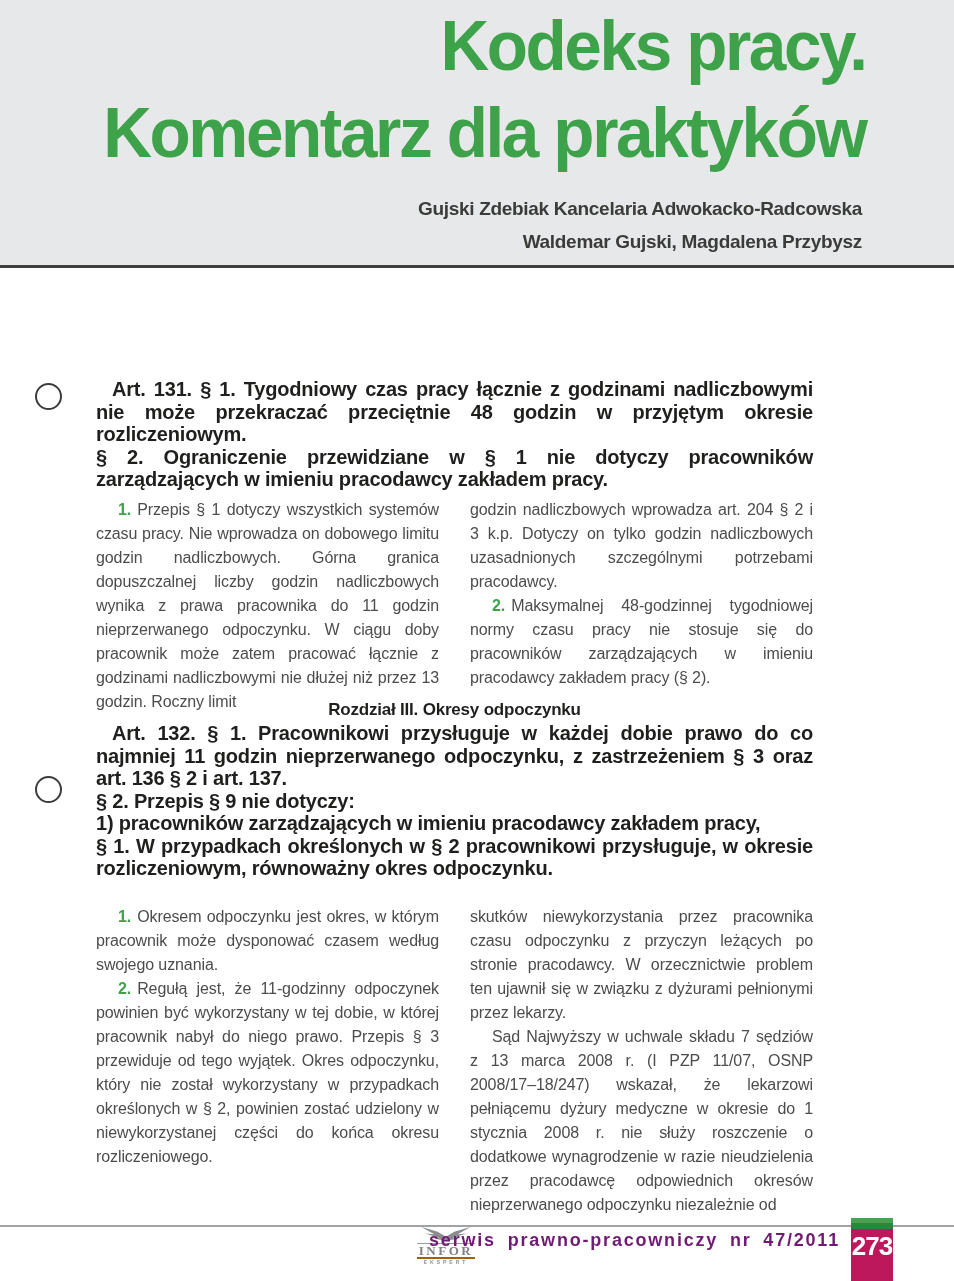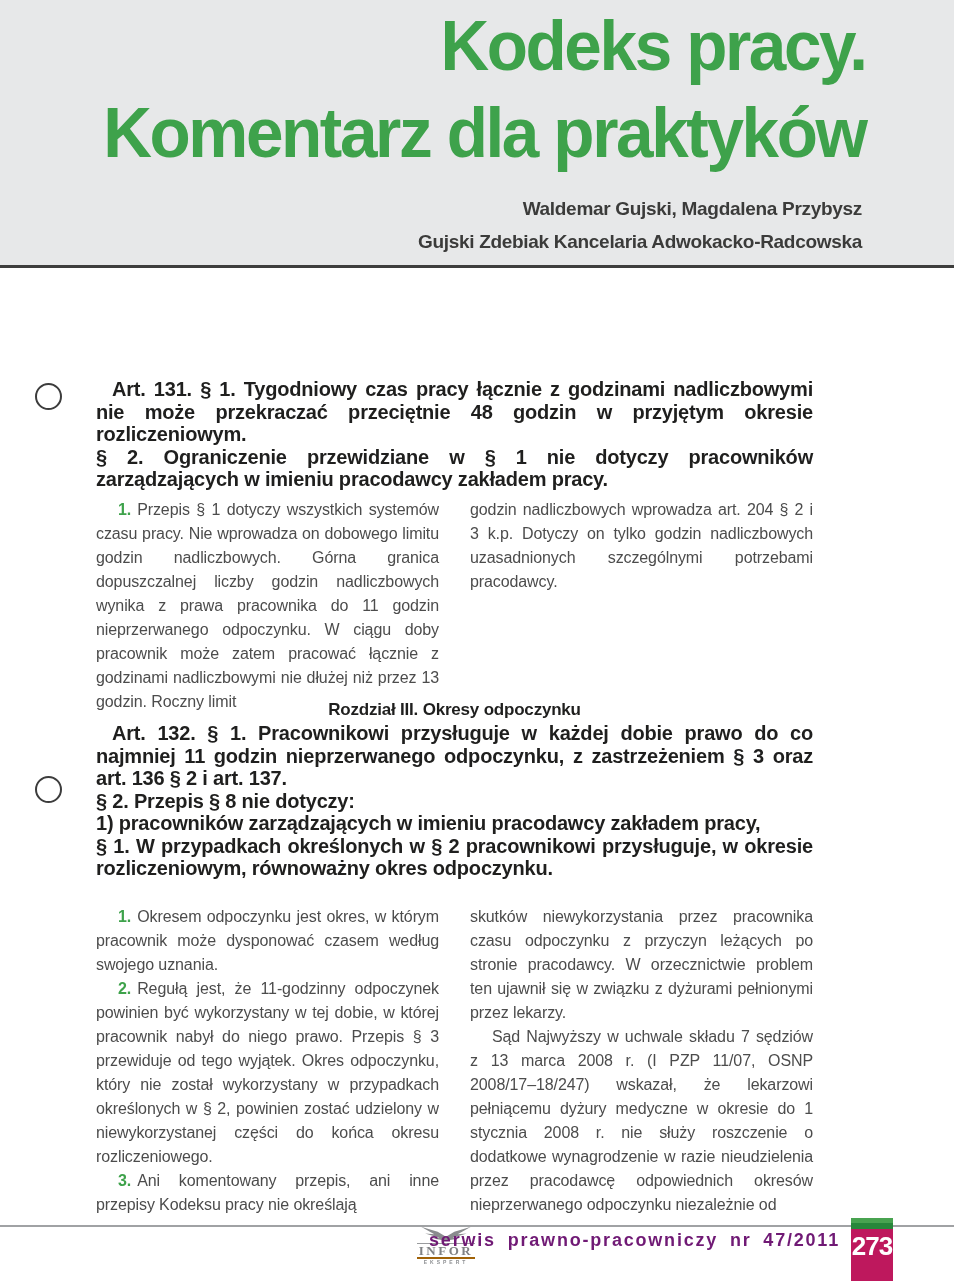--- a/index.html
+++ b/index.html
@@ -197,22 +197,22 @@
 <body>
 
 <div class="page">
 
   <header class="header">
     <div class="title-wrap">
       <span class="title-line">Kodeks pracy.</span>
       <span class="title-line">Komentarz dla praktyków</span>
     </div>
     <div class="authors">
+      <div>Gujski Zdebiak Kancelaria Adwokacko-Radcowska</div>
       <div>Waldemar Gujski, Magdalena Przybysz</div>
-      <div>Gujski Zdebiak Kancelaria Adwokacko-Radcowska</div>
     </div>
   </header>
 
   <div class="hole hole-1"></div>
   <div class="hole hole-2"></div>
 
   <section class="block statute pos-art131">
     <p class="s-first">Art. 131. § 1. Tygodniowy czas pracy łącznie z godzinami nadliczbowymi nie może przekraczać przeciętnie 48 godzin w przyjętym okresie rozliczeniowym.</p>
     <p>§ 2. Ograniczenie przewidziane w § 1 nie dotyczy pracowników zarządzających w imieniu pracodawcy zakładem pracy.</p>
   </section>
@@ -220,42 +220,42 @@
   <section class="block two-col pos-comm131">
     <div class="col">
       <p class="c-para">
         <span class="pnum">1.</span><span>Przepis § 1 dotyczy wszystkich systemów czasu pracy. Nie wprowadza on dobowego limitu godzin nadliczbowych. Górna granica dopuszczalnej liczby godzin nadliczbowych wynika z prawa pracownika do 11 godzin nieprzerwanego odpoczynku. W ciągu doby pracownik może zatem pracować łącznie z godzinami nadliczbowymi nie dłużej niż przez 13 godzin. Roczny limit</span>
       </p>
     </div>
     <div class="col">
       <p class="c-para noindent">
         <span class="pnum"></span><span>godzin nadliczbowych wprowadza art. 204 § 2 i 3 k.p. Dotyczy on tylko godzin nadliczbowych uzasadnionych szczególnymi potrzebami pracodawcy.</span>
       </p>
+      <p class="c-para">
+        <span class="pnum">2.</span><span>Maksymalnej 48-godzinnej tygodniowej normy czasu pracy nie stosuje się do pracowników zarządzających w imieniu pracodawcy zakładem pracy (§ 2).</span>
+      </p>
     </div>
   </section>
 
   <h2 class="block chapter-heading pos-chap">Rozdział III. Okresy odpoczynku</h2>
 
   <section class="block statute pos-art132">
     <p class="s-first">Art. 132. § 1. Pracownikowi przysługuje w każdej dobie prawo do co najmniej 11 godzin nieprzerwanego odpoczynku, z zastrzeżeniem § 3 oraz art. 136 § 2 i art. 137.</p>
-    <p>§ 2. Przepis § 8 nie dotyczy:</p>
+    <p>§ 2. Przepis § 9 nie dotyczy:</p>
     <p>1) pracowników zarządzających w imieniu pracodawcy zakładem pracy,</p>
     <p>§ 1. W przypadkach określonych w § 2 pracownikowi przysługuje, w okresie rozliczeniowym, równoważny okres odpoczynku.</p>
   </section>
 
   <section class="block two-col pos-comm132">
     <div class="col">
       <p class="c-para">
         <span class="pnum">1.</span><span>Okresem odpoczynku jest okres, w którym pracownik może dysponować czasem według swojego uznania.</span>
       </p>
       <p class="c-para">
         <span class="pnum">2.</span><span>Regułą jest, że 11-godzinny odpoczynek powinien być wykorzystany w tej dobie, w której pracownik nabył do niego prawo. Przepis § 3 przewiduje od tego wyjątek. Okres odpoczynku, który nie został wykorzystany w przypadkach określonych w § 2, powinien zostać udzielony w niewykorzystanej części do końca okresu rozliczeniowego.</span>
-      </p>
-      <p class="c-para">
-        <span class="pnum">3.</span><span>Ani komentowany przepis, ani inne przepisy Kodeksu pracy nie określają</span>
       </p>
     </div>
     <div class="col">
       <p class="c-para noindent">
         <span class="pnum"></span><span>skutków niewykorzystania przez pracownika czasu odpoczynku z przyczyn leżących po stronie pracodawcy. W orzecznictwie problem ten ujawnił się w związku z dyżurami pełnionymi przez lekarzy.</span>
       </p>
       <p class="c-para">
         <span class="pnum"></span><span>Sąd Najwyższy w uchwale składu 7 sędziów z 13 marca 2008 r. (I PZP 11/07, OSNP 2008/17–18/247) wskazał, że lekarzowi pełniącemu dyżury medyczne w okresie do 1 stycznia 2008 r. nie służy roszczenie o dodatkowe wynagrodzenie w razie nieudzielenia przez pracodawcę odpowiednich okresów nieprzerwanego odpoczynku niezależnie od</span>
       </p>
     </div>

